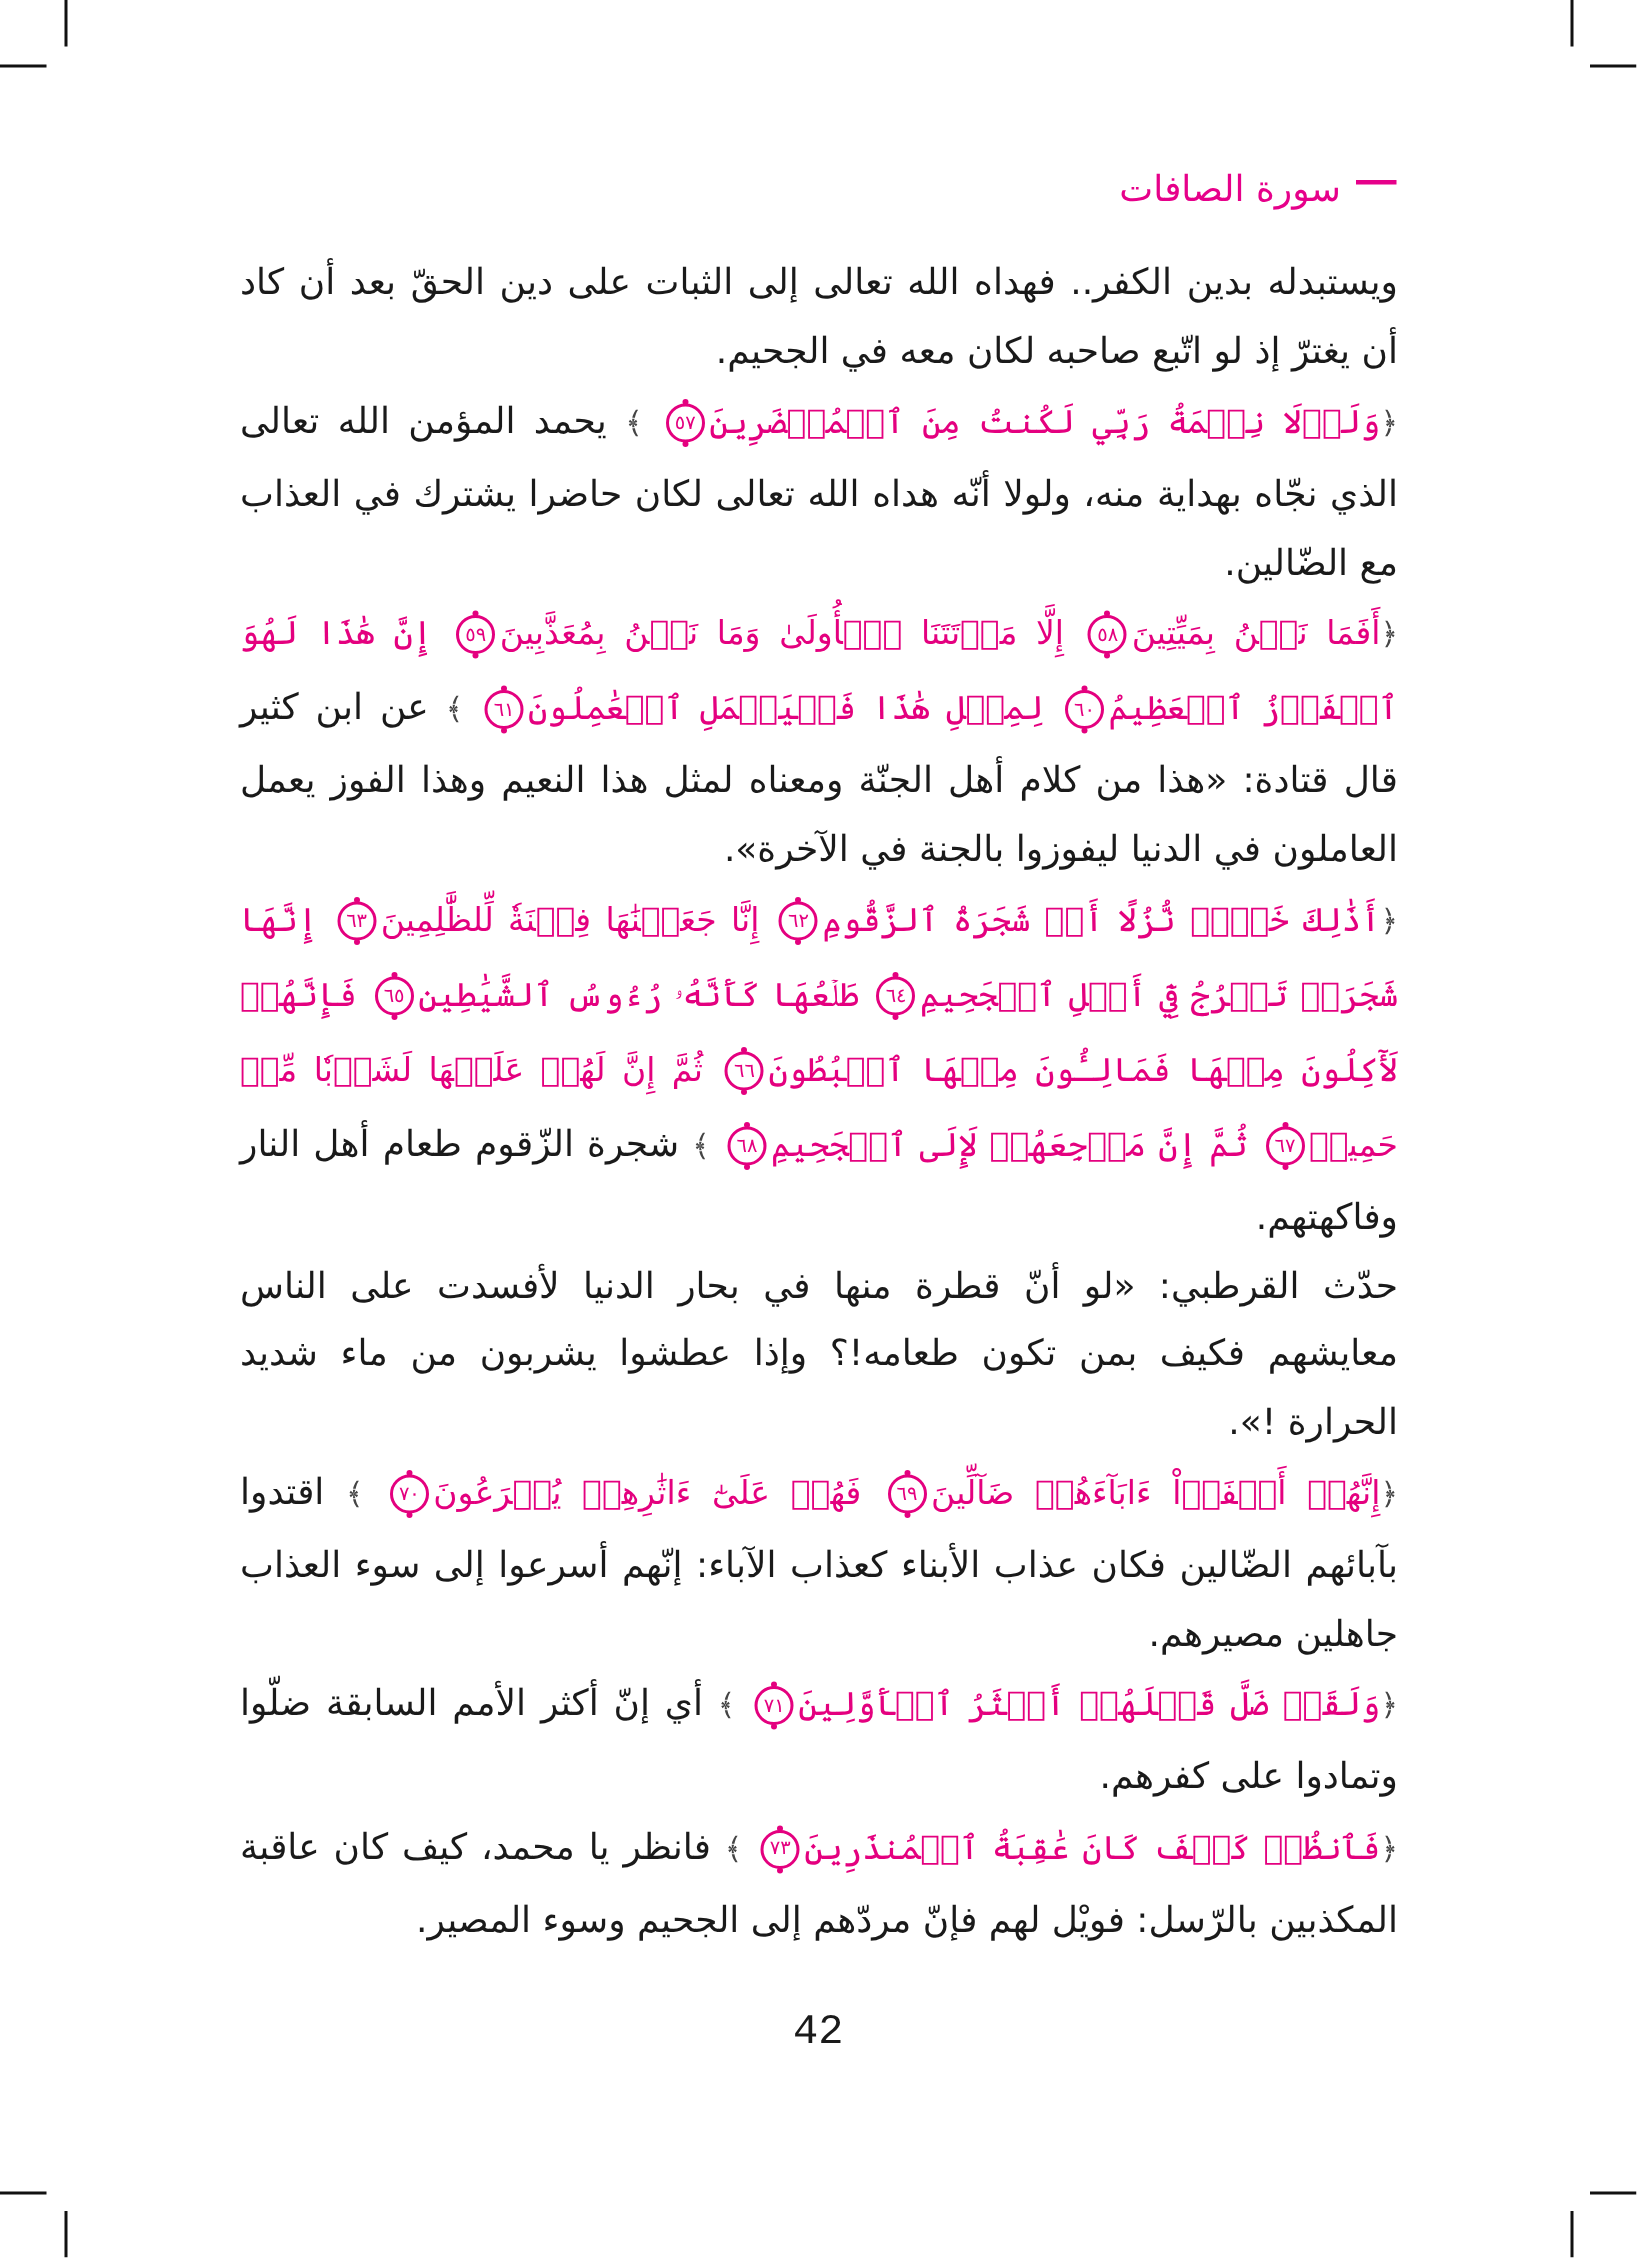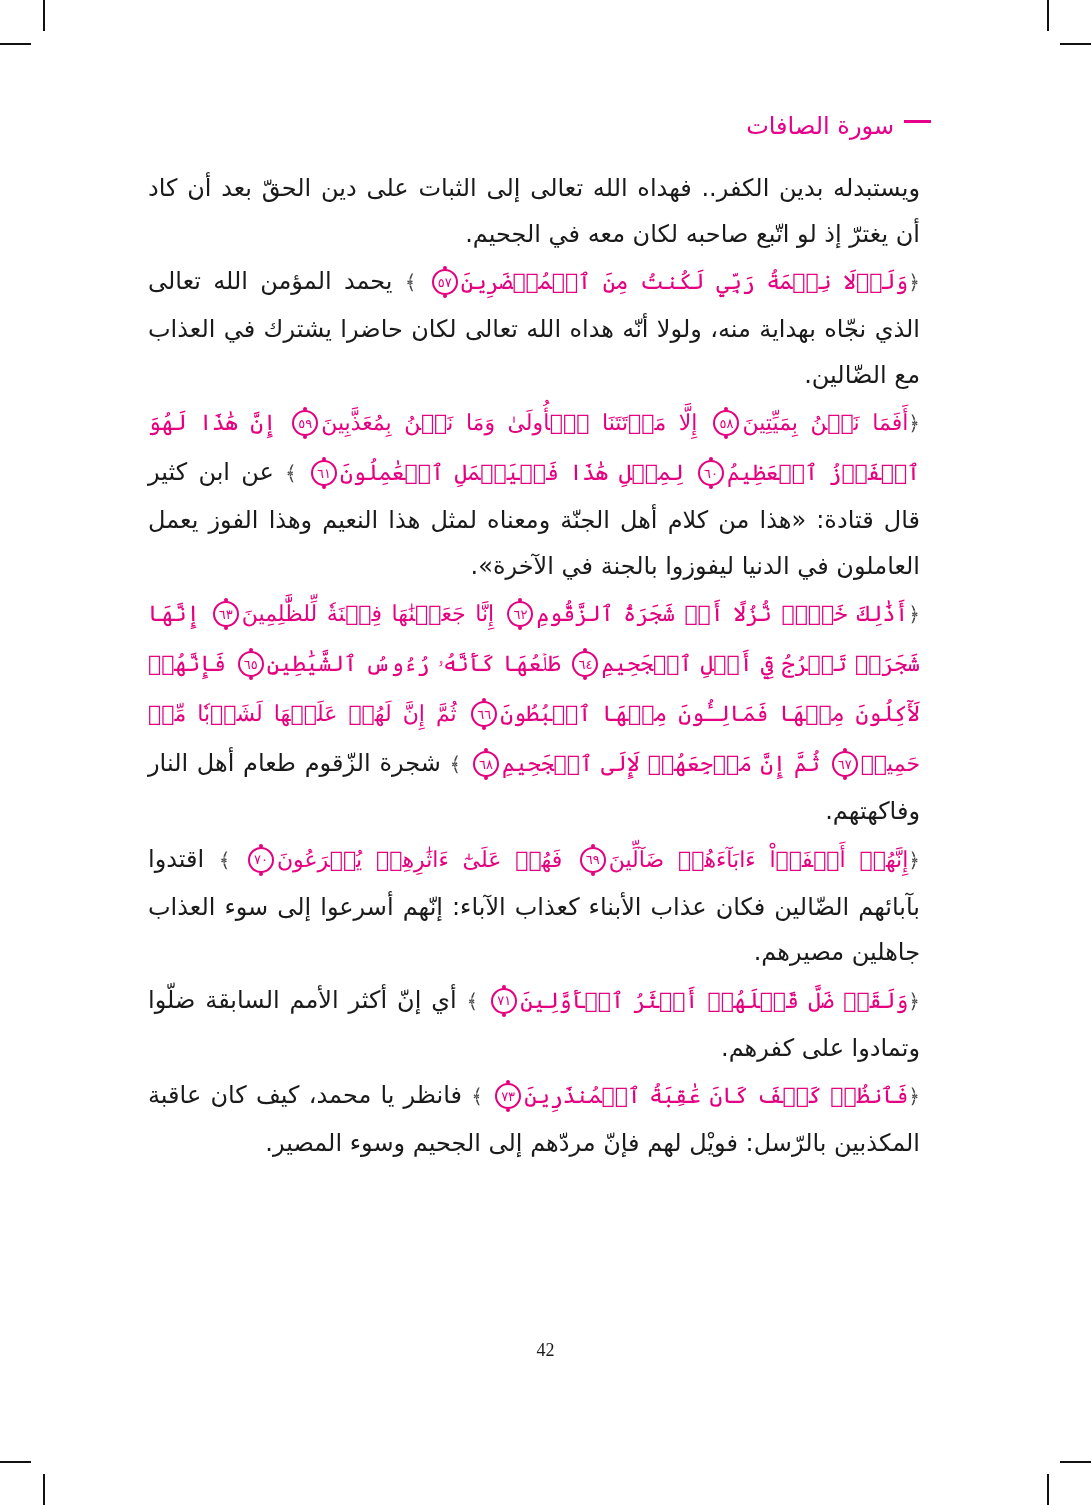--- a/index.html
+++ b/index.html
@@ -5,31 +5,31 @@
     html, body { margin: 0; padding: 0; background: #ffffff; }
     body { width: 1091px; height: 1505px; position: relative; overflow: hidden; font-family: "DejaVu Sans", sans-serif; }
     .crop { position: absolute; background: #111; }
     .crop.v { width: 1.5px; height: 31px; }
     .crop.h { height: 1.5px; width: 31px; }
 
     .header { position: absolute; top: 112px; right: 160px; direction: rtl; display: flex; align-items: flex-start; gap: 10px; }
     .header-rule { width: 27px; height: 3px; background: var(--accent); margin-top: 8px; }
     .header-title { color: var(--accent); font-size: 24px; letter-spacing: 0.5px; }
 
-    .page-body { position: absolute; top: 166px; left: 148px; width: 772px; direction: rtl; text-align: justify; text-align-last: right; }
+    .page-body { position: absolute; top: 166px; left: 160px; width: 772px; direction: rtl; text-align: justify; text-align-last: right; }
     .para { font-size: 24px; line-height: 45.5px; color: #1a1a1a; margin: 0; }
     .verse { color: var(--verse); font-family: "DejaVu Serif", serif; font-size: 22px; }
     .bracket { color: #444; font-family: "DejaVu Serif", serif; font-size: 20px; }
     .ayah { display: inline-flex; align-items: center; justify-content: center; width: 26px; height: 26px; border: 2px solid var(--verse); border-radius: 50%; color: var(--verse); font-size: 13px; margin: 12px 3px; vertical-align: middle; box-sizing: border-box; position: relative; font-family: "DejaVu Sans", sans-serif; line-height: 1; }
     .ayah::before, .ayah::after { content: ""; position: absolute; left: 50%; width: 4px; height: 4px; background: var(--verse); border-radius: 50%; transform: translateX(-50%); }
     .ayah::before { top: -5px; }
     .ayah::after { bottom: -5px; }
     .commentary { color: #1a1a1a; }
 
-    .page-number { position: absolute; top: 1340px; left: 0; width: 1091px; text-align: center; font-family: Liberation Serif, serif; font-size: 18px; color: #1a1a1a; }
+    .page-number { position: absolute; top: 1340px; left: 0; width: 1091px; text-align: center; font-family: Liberation Mono, monospace; font-size: 28px; color: #1a1a1a; }
   </style>
 </head>
 <body>
 
 <div class="crop v" style="left:43px; top:0;"></div>
 <div class="crop h" style="left:0; top:43px;"></div>
 <div class="crop v" style="left:1047px; top:0;"></div>
 <div class="crop h" style="left:1060px; top:43px;"></div>
 <div class="crop h" style="left:0; top:1461px;"></div>
 <div class="crop v" style="left:43px; top:1474px;"></div>
@@ -39,18 +39,19 @@
 <div class="header">
   <div class="header-rule"></div>
   <div class="header-title">سورة الصافات</div>
 </div>
 
 <div class="page-body" id="page-body">
     <p class="para"><span class="commentary">ويستبدله بدين الكفر.. فهداه الله تعالى إلى الثبات على دين الحقّ بعد أن كاد أن يغترّ إذ لو اتّبع صاحبه لكان معه في الجحيم.</span></p>
     <p class="para"><span class="bracket">﴿</span><span class="verse">وَلَوۡلَا نِعۡمَةُ رَبِّي لَكُنتُ مِنَ ٱلۡمُحۡضَرِينَ</span><span class="ayah">٥٧</span> <span class="bracket">﴾</span><span class="commentary"> يحمد المؤمن الله تعالى الذي نجّاه بهداية منه، ولولا أنّه هداه الله تعالى لكان حاضرا يشترك في العذاب مع الضّالين.</span></p>
     <p class="para"><span class="bracket">﴿</span><span class="verse">أَفَمَا نَحۡنُ بِمَيِّتِينَ</span><span class="ayah">٥٨</span> <span class="verse">إِلَّا مَوۡتَتَنَا ٱلۡأُولَىٰ وَمَا نَحۡنُ بِمُعَذَّبِينَ</span><span class="ayah">٥٩</span> <span class="verse">إِنَّ هَٰذَا لَهُوَ ٱلۡفَوۡزُ ٱلۡعَظِيمُ</span><span class="ayah">٦٠</span> <span class="verse">لِمِثۡلِ هَٰذَا فَلۡيَعۡمَلِ ٱلۡعَٰمِلُونَ</span><span class="ayah">٦١</span> <span class="bracket">﴾</span><span class="commentary"> عن ابن كثير قال قتادة: «هذا من كلام أهل الجنّة ومعناه لمثل هذا النعيم وهذا الفوز يعمل العاملون في الدنيا ليفوزوا بالجنة في الآخرة».</span></p>
     <p class="para"><span class="bracket">﴿</span><span class="verse">أَذَٰلِكَ خَيۡرٞ نُّزُلًا أَمۡ شَجَرَةُ ٱلزَّقُّومِ</span><span class="ayah">٦٢</span> <span class="verse">إِنَّا جَعَلۡنَٰهَا فِتۡنَةٗ لِّلظَّٰلِمِينَ</span><span class="ayah">٦٣</span> <span class="verse">إِنَّهَا شَجَرَةٞ تَخۡرُجُ فِيٓ أَصۡلِ ٱلۡجَحِيمِ</span><span class="ayah">٦٤</span> <span class="verse">طَلۡعُهَا كَأَنَّهُۥ رُءُوسُ ٱلشَّيَٰطِينِ</span><span class="ayah">٦٥</span> <span class="verse">فَإِنَّهُمۡ لَأٓكِلُونَ مِنۡهَا فَمَالِـُٔونَ مِنۡهَا ٱلۡبُطُونَ</span><span class="ayah">٦٦</span> <span class="verse">ثُمَّ إِنَّ لَهُمۡ عَلَيۡهَا لَشَوۡبٗا مِّنۡ حَمِيمٖ</span><span class="ayah">٦٧</span> <span class="verse">ثُمَّ إِنَّ مَرۡجِعَهُمۡ لَإِلَى ٱلۡجَحِيمِ</span><span class="ayah">٦٨</span> <span class="bracket">﴾</span><span class="commentary"> شجرة الزّقوم طعام أهل النار وفاكهتهم.</span></p>
+    <p class="para"><span class="commentary">حدّث القرطبي: «لو أنّ قطرة منها في بحار الدنيا لأفسدت على الناس معايشهم فكيف بمن تكون طعامه!؟ وإذا عطشوا يشربون من ماء شديد الحرارة !».</span></p>
     <p class="para"><span class="bracket">﴿</span><span class="verse">إِنَّهُمۡ أَلۡفَوۡاْ ءَابَآءَهُمۡ ضَآلِّينَ</span><span class="ayah">٦٩</span> <span class="verse">فَهُمۡ عَلَىٰٓ ءَاثَٰرِهِمۡ يُهۡرَعُونَ</span><span class="ayah">٧٠</span> <span class="bracket">﴾</span><span class="commentary"> اقتدوا بآبائهم الضّالين فكان عذاب الأبناء كعذاب الآباء: إنّهم أسرعوا إلى سوء العذاب جاهلين مصيرهم.</span></p>
     <p class="para"><span class="bracket">﴿</span><span class="verse">وَلَقَدۡ ضَلَّ قَبۡلَهُمۡ أَكۡثَرُ ٱلۡأَوَّلِينَ</span><span class="ayah">٧١</span> <span class="bracket">﴾</span><span class="commentary"> أي إنّ أكثر الأمم السابقة ضلّوا وتمادوا على كفرهم.</span></p>
     <p class="para"><span class="bracket">﴿</span><span class="verse">فَٱنظُرۡ كَيۡفَ كَانَ عَٰقِبَةُ ٱلۡمُنذَرِينَ</span><span class="ayah">٧٣</span> <span class="bracket">﴾</span><span class="commentary"> فانظر يا محمد، كيف كان عاقبة المكذبين بالرّسل: فويْل لهم فإنّ مردّهم إلى الجحيم وسوء المصير.</span></p>
   </div>
 
 <div class="page-number">42</div>
 
 </body></html>

